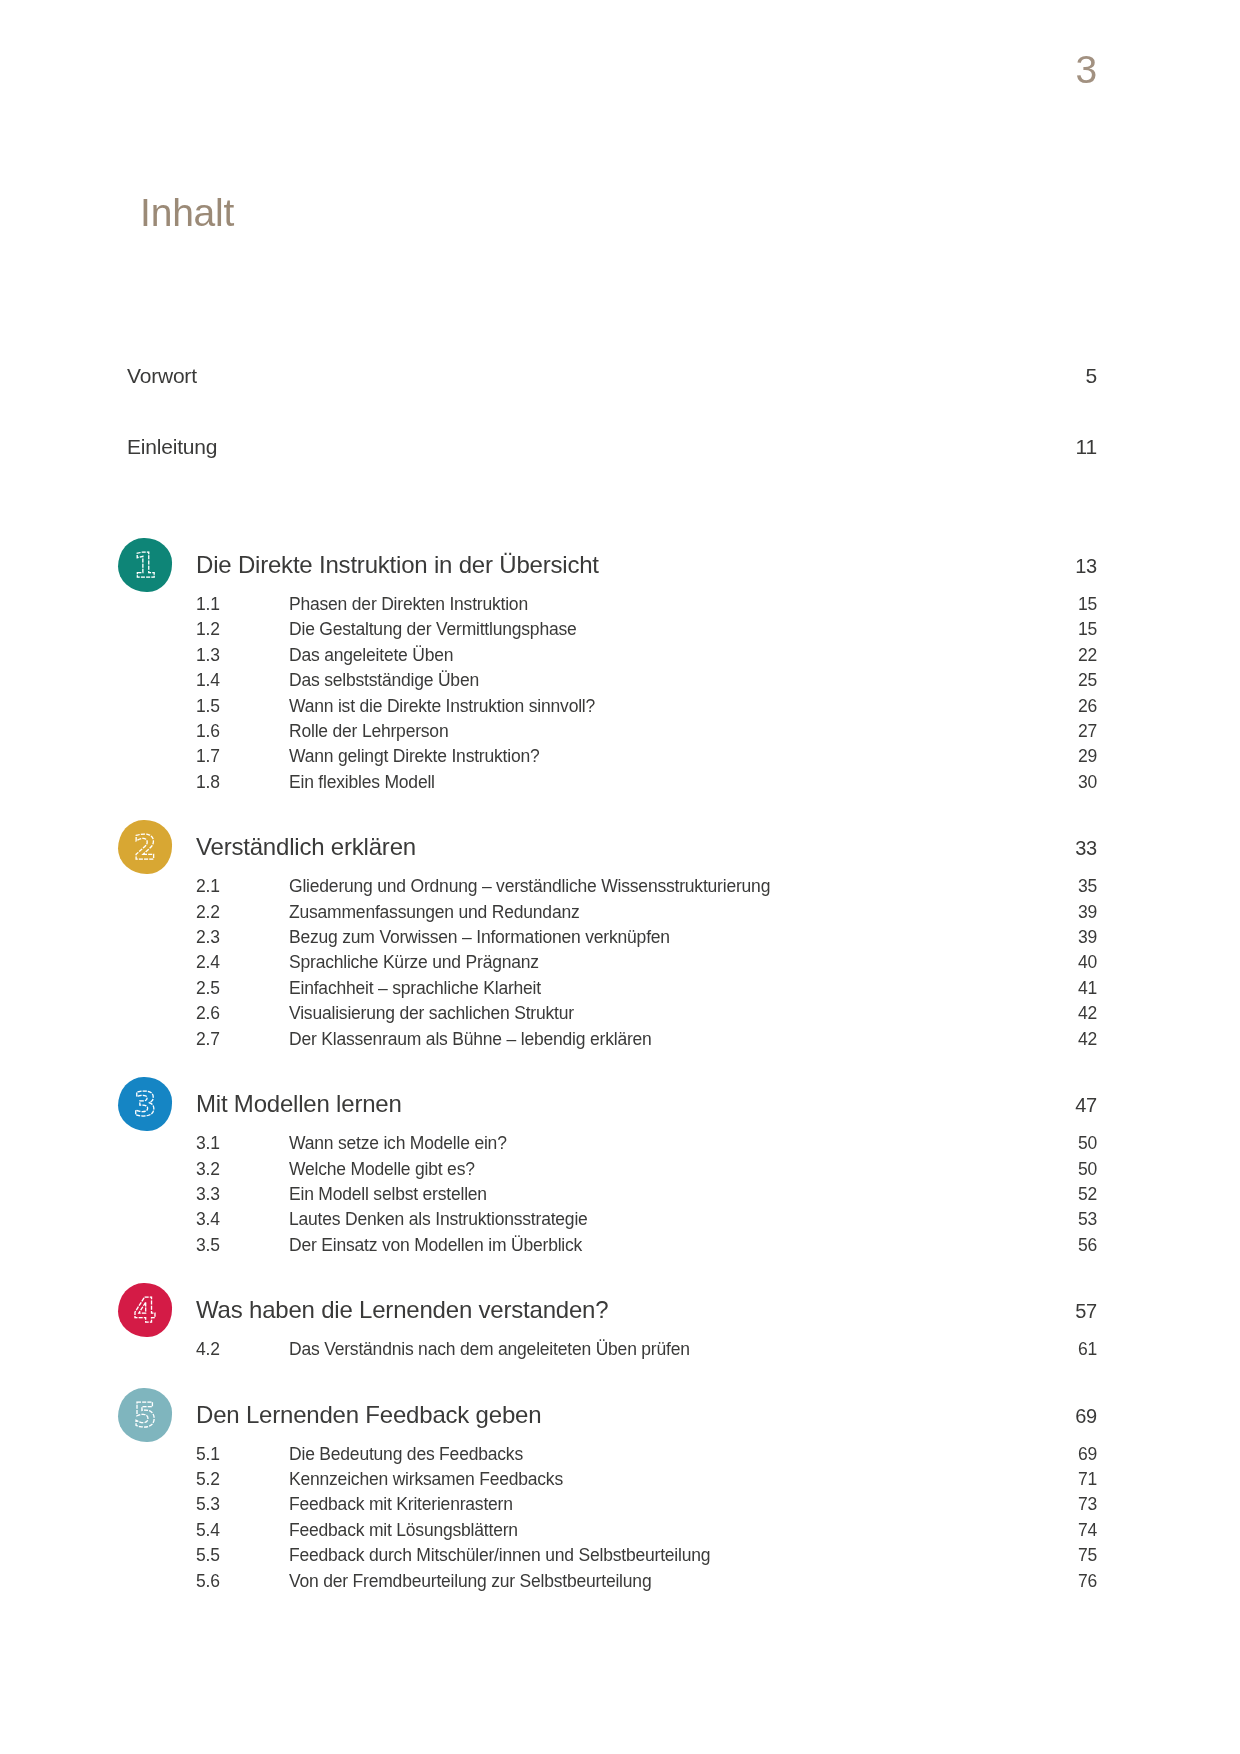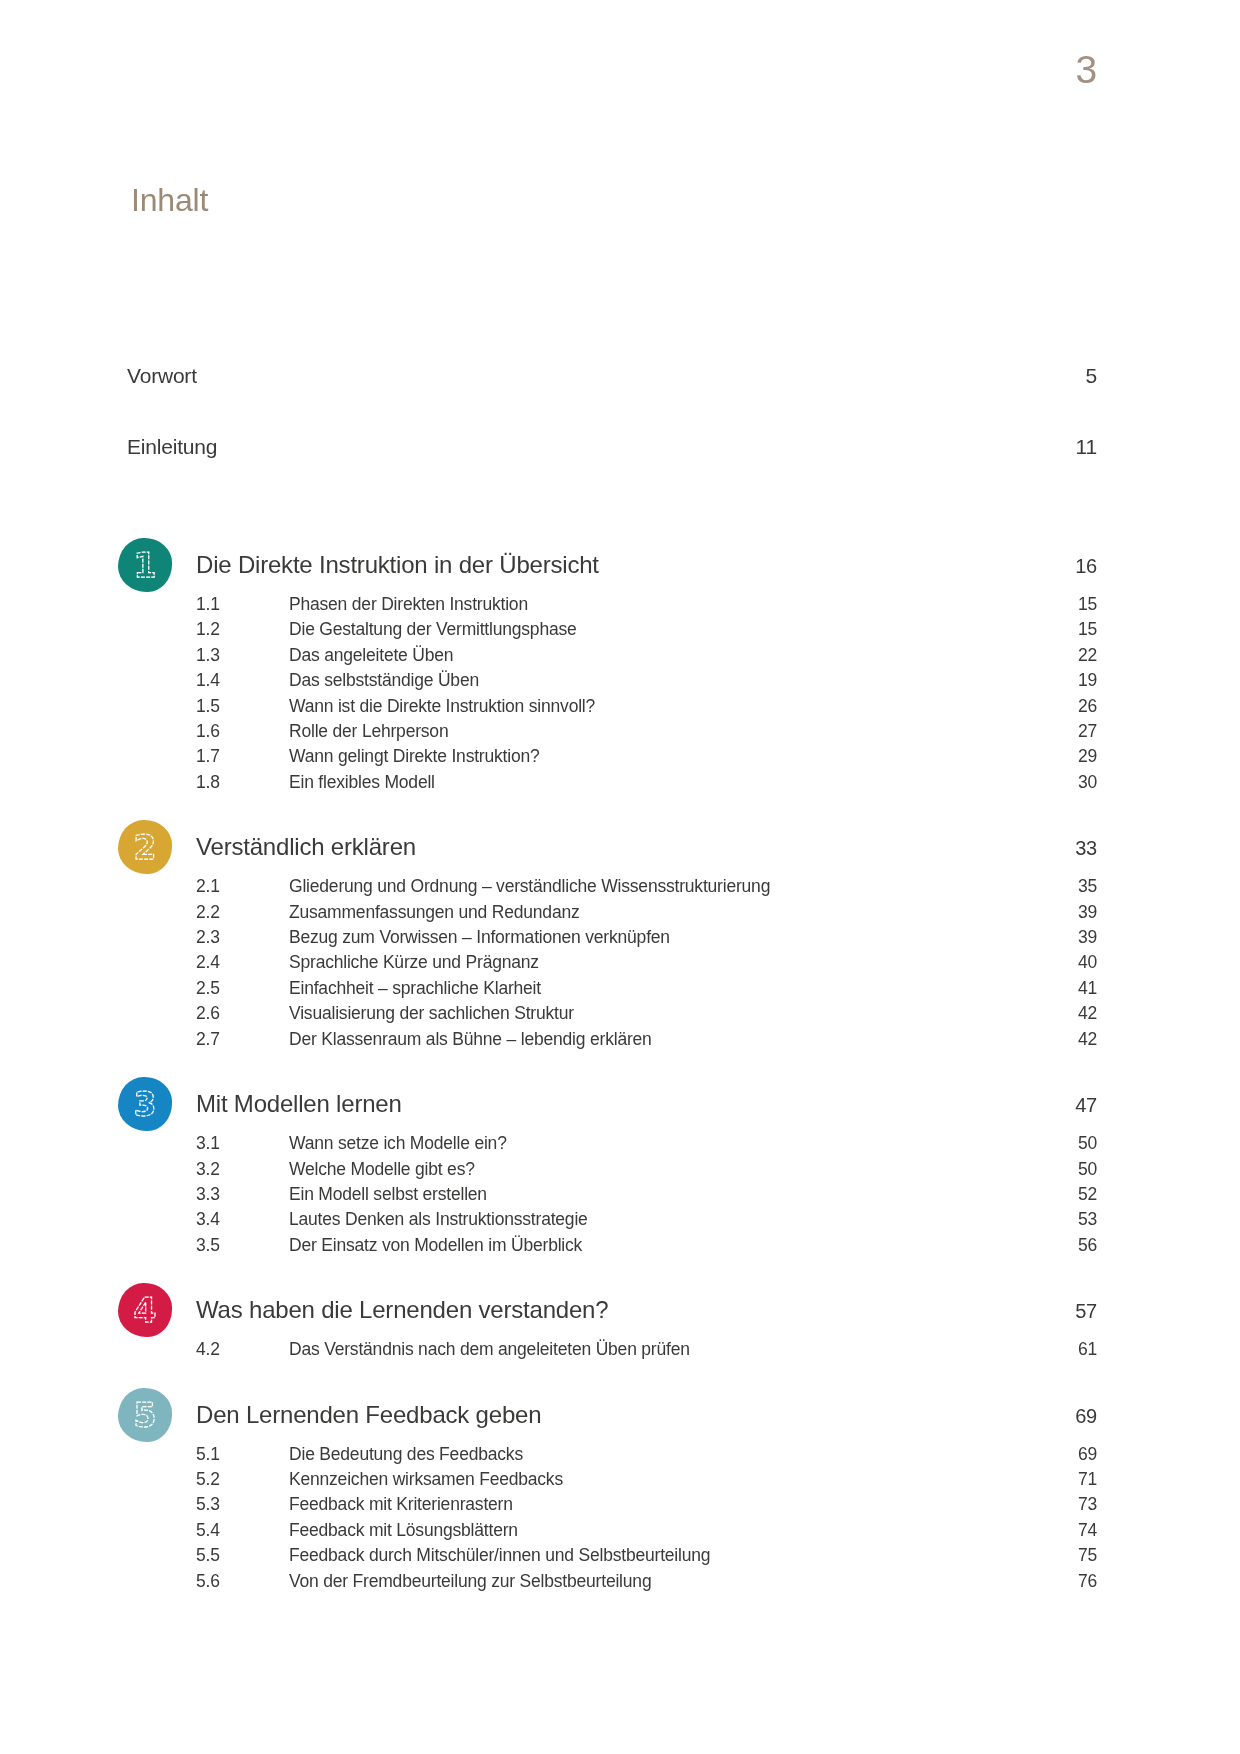--- a/index.html
+++ b/index.html
@@ -18,22 +18,22 @@
     top: 48px;
     right: 143px;
     font-size: 39px;
     font-weight: 300;
     color: #a29181;
   }
   .page-title {
     position: absolute;
     top: 178px;
     left: 127px;
-    margin: 4px;
-    font-size: 32px;
+    margin: 13px;
+    font-size: 39px;
     font-weight: 300;
     color: #9b8a77;
   }
   .front {
     position: absolute;
     top: 364px;
     left: 127px;
     right: 143px;
   }
   .fm-row {
@@ -110,21 +110,21 @@
 </div>
   <div class="chapters" id="chapters">
   <section class="chapter">
     <div class="badge" style="background: rgb(14, 133, 119);">
       <svg viewBox="0 0 54 54">
         <text class="badge-num" x="27" y="39" text-anchor="middle">1</text>
       </svg>
     </div>
     <div class="ch-head">
       <span class="ch-title">Die Direkte Instruktion in der Übersicht</span>
-      <span class="ch-page">16</span>
+      <span class="ch-page">13</span>
     </div>
     <div class="items">
   <div class="item">
     <span class="it-num">1.1</span>
     <span class="it-title">Phasen der Direkten Instruktion</span>
     <span class="it-page">15</span>
   </div>
 
   <div class="item">
     <span class="it-num">1.2</span>
@@ -134,21 +134,21 @@
 
   <div class="item">
     <span class="it-num">1.3</span>
     <span class="it-title">Das angeleitete Üben</span>
     <span class="it-page">22</span>
   </div>
 
   <div class="item">
     <span class="it-num">1.4</span>
     <span class="it-title">Das selbstständige Üben</span>
-    <span class="it-page">19</span>
+    <span class="it-page">25</span>
   </div>
 
   <div class="item">
     <span class="it-num">1.5</span>
     <span class="it-title">Wann ist die Direkte Instruktion sinnvoll?</span>
     <span class="it-page">26</span>
   </div>
 
   <div class="item">
     <span class="it-num">1.6</span>

